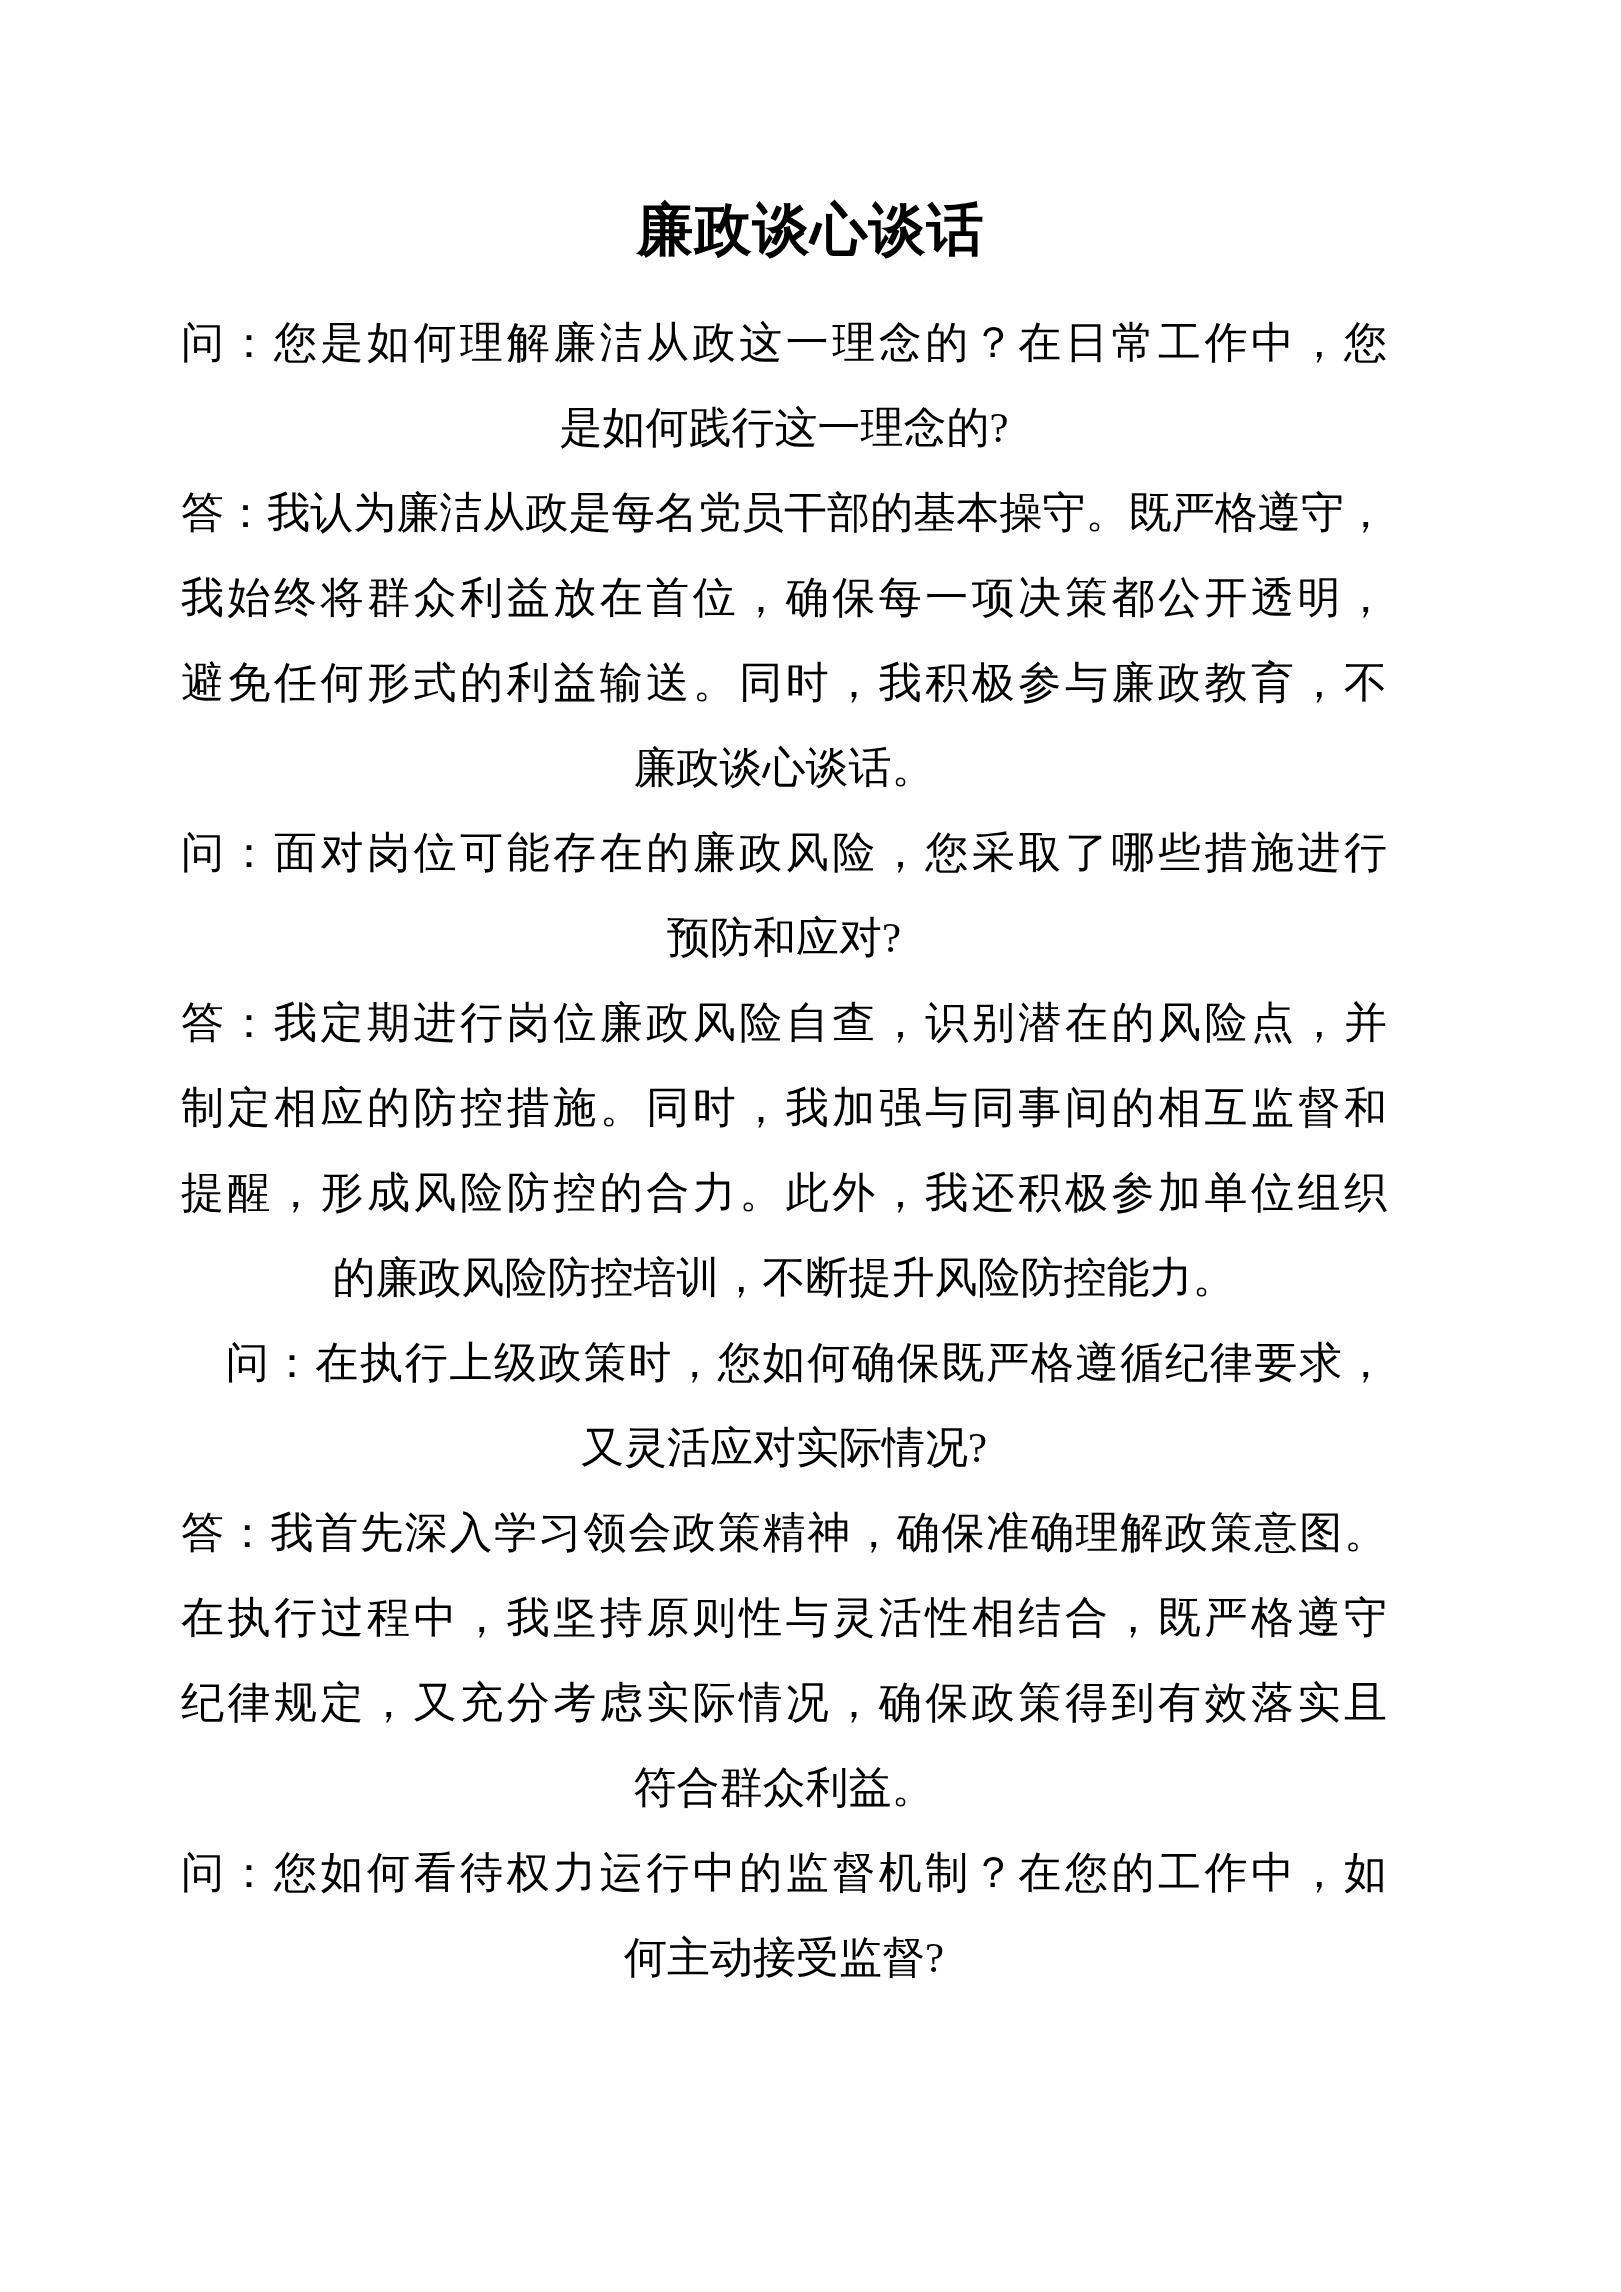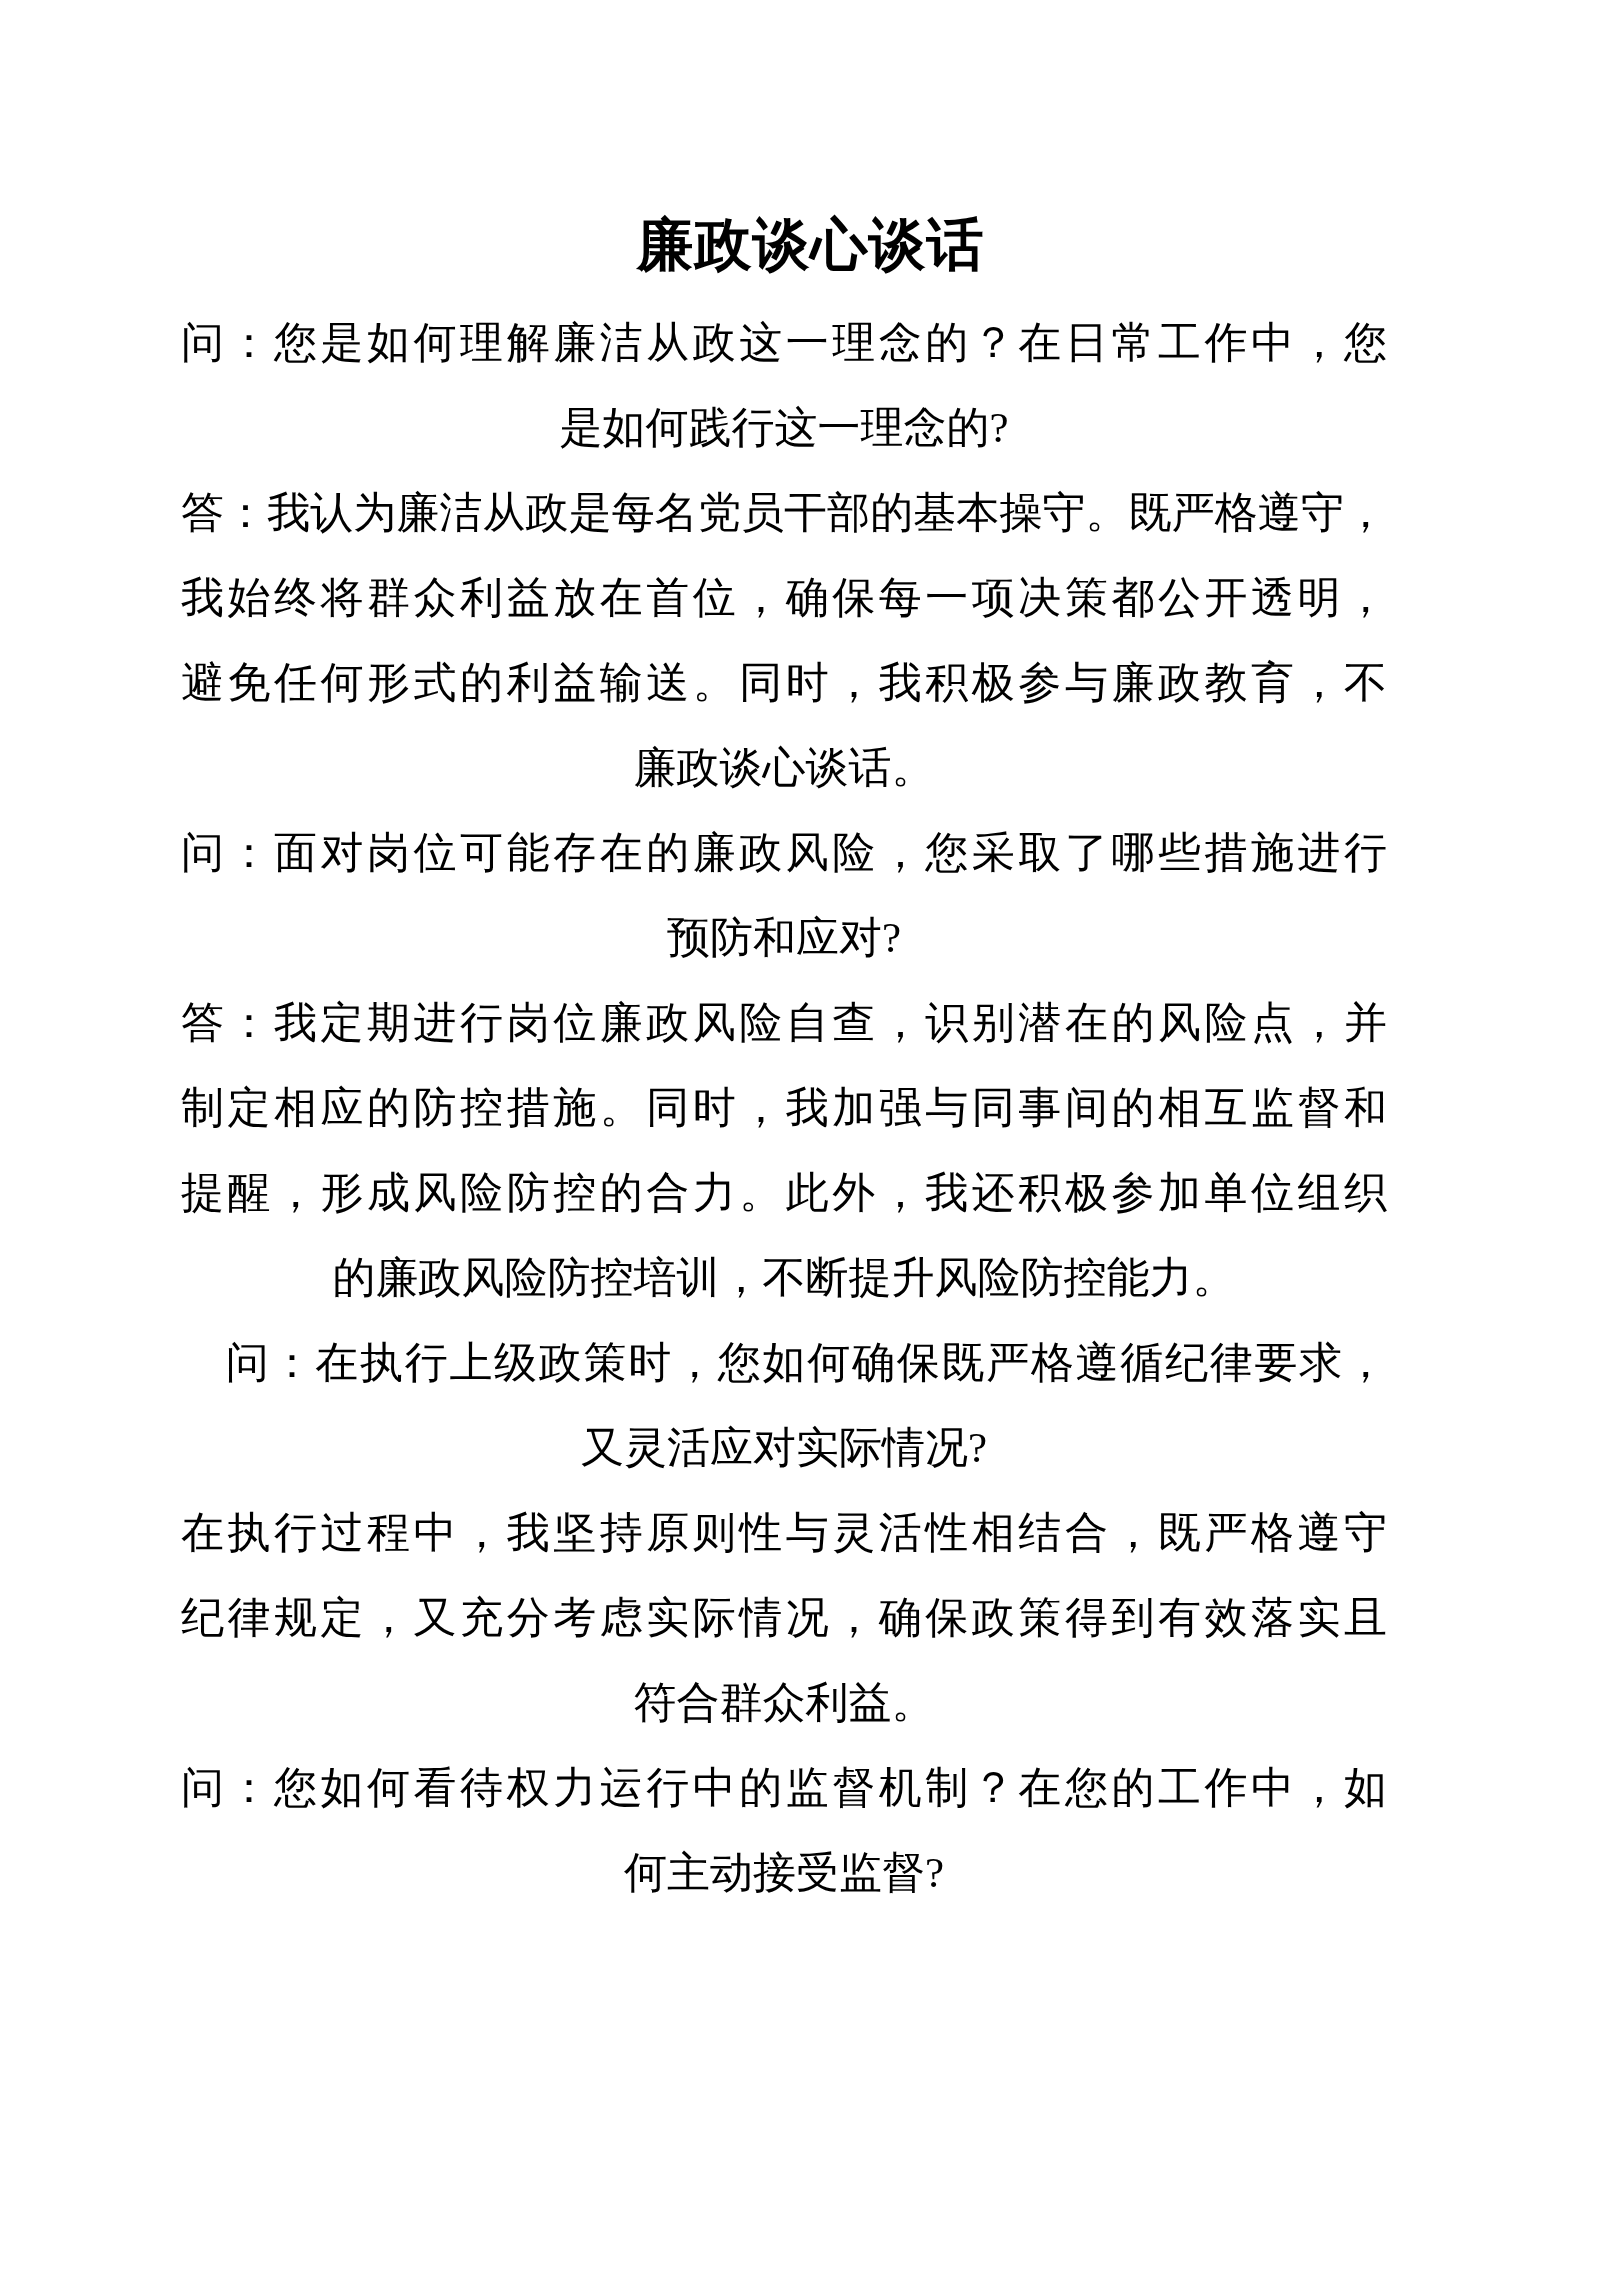--- a/index.html
+++ b/index.html
@@ -11,21 +11,21 @@
     position: relative;
     width: 1621px;
     height: 2293px;
     background: #ffffff;
     color: #000000;
     font-family: "Liberation Serif", "DejaVu Serif", serif;
     overflow: hidden;
   }
   .doc-title {
     position: absolute;
-    top: 212px;
+    top: 197px;
     left: 0;
     width: 100%;
     margin: 0;
     text-align: center;
     font-size: 57px;
     font-weight: 700;
     line-height: 65px;
     letter-spacing: 1px;
     color: #000000;
   }
@@ -62,20 +62,21 @@
       <div class="text-line full">避免任何形式的利益输送。同时，我积极参与廉政教育，不</div>
       <div class="text-line">廉政谈心谈话。</div>
       <div class="text-line full">问：面对岗位可能存在的廉政风险，您采取了哪些措施进行</div>
       <div class="text-line">预防和应对?</div>
       <div class="text-line full">答：我定期进行岗位廉政风险自查，识别潜在的风险点，并</div>
       <div class="text-line full">制定相应的防控措施。同时，我加强与同事间的相互监督和</div>
       <div class="text-line full">提醒，形成风险防控的合力。此外，我还积极参加单位组织</div>
       <div class="text-line">的廉政风险防控培训，不断提升风险防控能力。</div>
       <div class="text-line full">　问：在执行上级政策时，您如何确保既严格遵循纪律要求，</div>
       <div class="text-line">又灵活应对实际情况?</div>
+      <div class="text-line full">答：我首先深入学习领会政策精神，确保准确理解政策意图。</div>
       <div class="text-line full">在执行过程中，我坚持原则性与灵活性相结合，既严格遵守</div>
       <div class="text-line full">纪律规定，又充分考虑实际情况，确保政策得到有效落实且</div>
       <div class="text-line">符合群众利益。</div>
       <div class="text-line full">问：您如何看待权力运行中的监督机制？在您的工作中，如</div>
       <div class="text-line">何主动接受监督?</div>
     </div>
 </div>
 
 
 </body></html>

